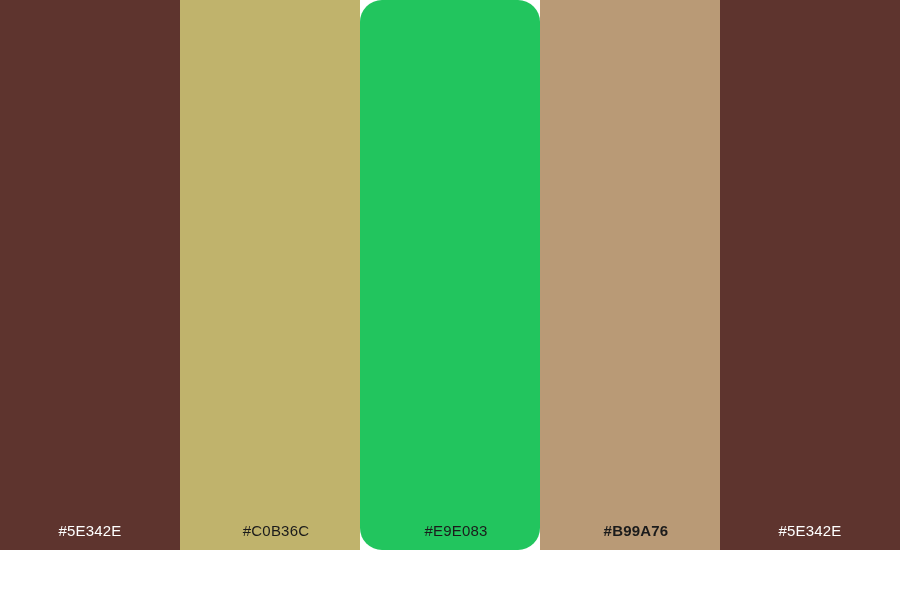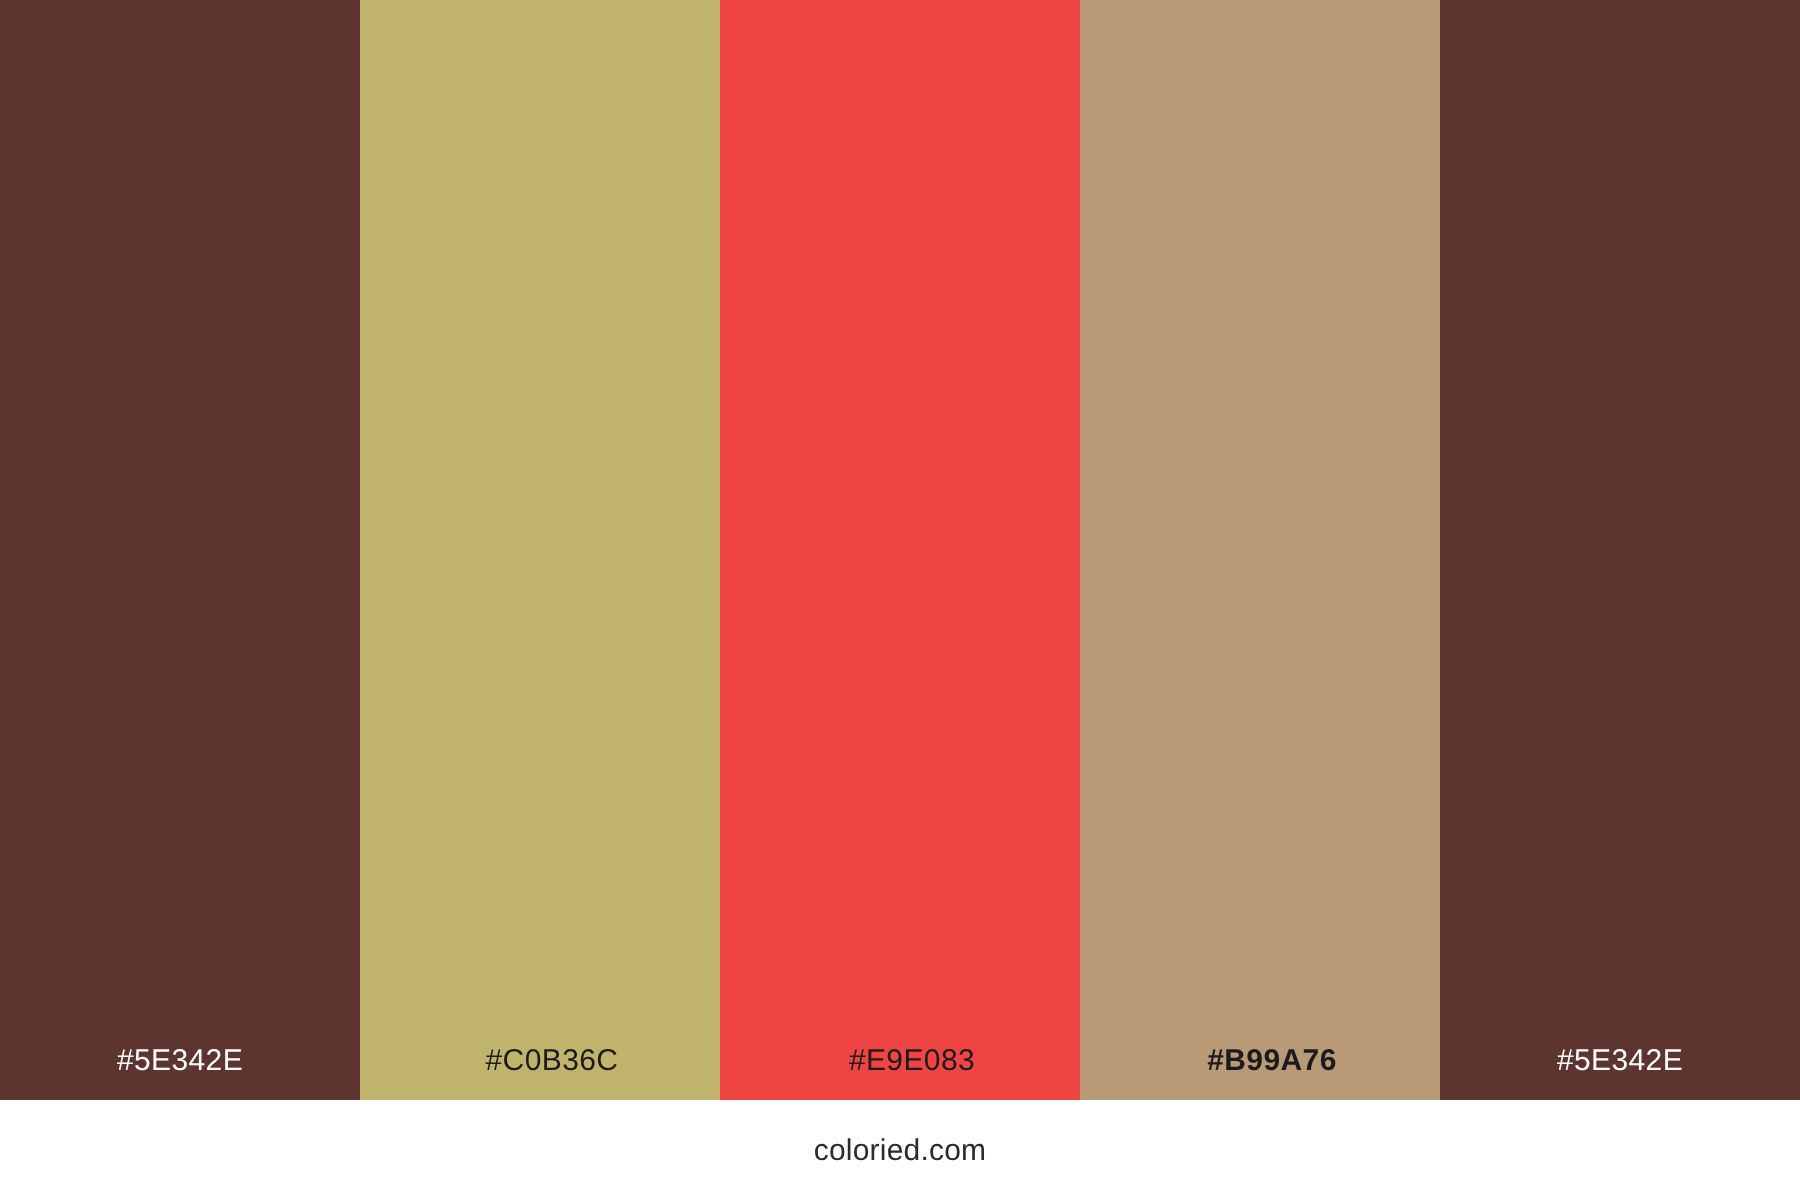--- a/index.html
+++ b/index.html
@@ -78,31 +78,28 @@
   <div id="swatch-strip">
 
     <div class="swatch" style="background-color: rgb(94, 52, 46);">
       <span class="swatch-label label-light">#5E342E</span>
     </div>
 
     <div class="swatch" style="background-color: rgb(192, 179, 108);">
       <span class="swatch-label label-dark">#C0B36C</span>
     </div>
 
-    <div class="swatch" style="background-color: #ef4444;">
+    <div class="swatch" style="background-color: #22c55e; border-radius: 22px;">
       <span class="swatch-label label-dark">#E9E083</span>
     </div>
 
     <div class="swatch" style="background-color: rgb(185, 154, 118); font-weight: bold;">
       <span class="swatch-label label-dark">#B99A76</span>
     </div>
 
     <div class="swatch" style="background-color: rgb(94, 52, 46);">
       <span class="swatch-label label-light">#5E342E</span>
     </div>
 
   </div>
 
-  <div id="footer-bar">
-    <span id="footer-brand">coloried.com</span>
-  </div>
 
 </div>
 
 </body></html>

